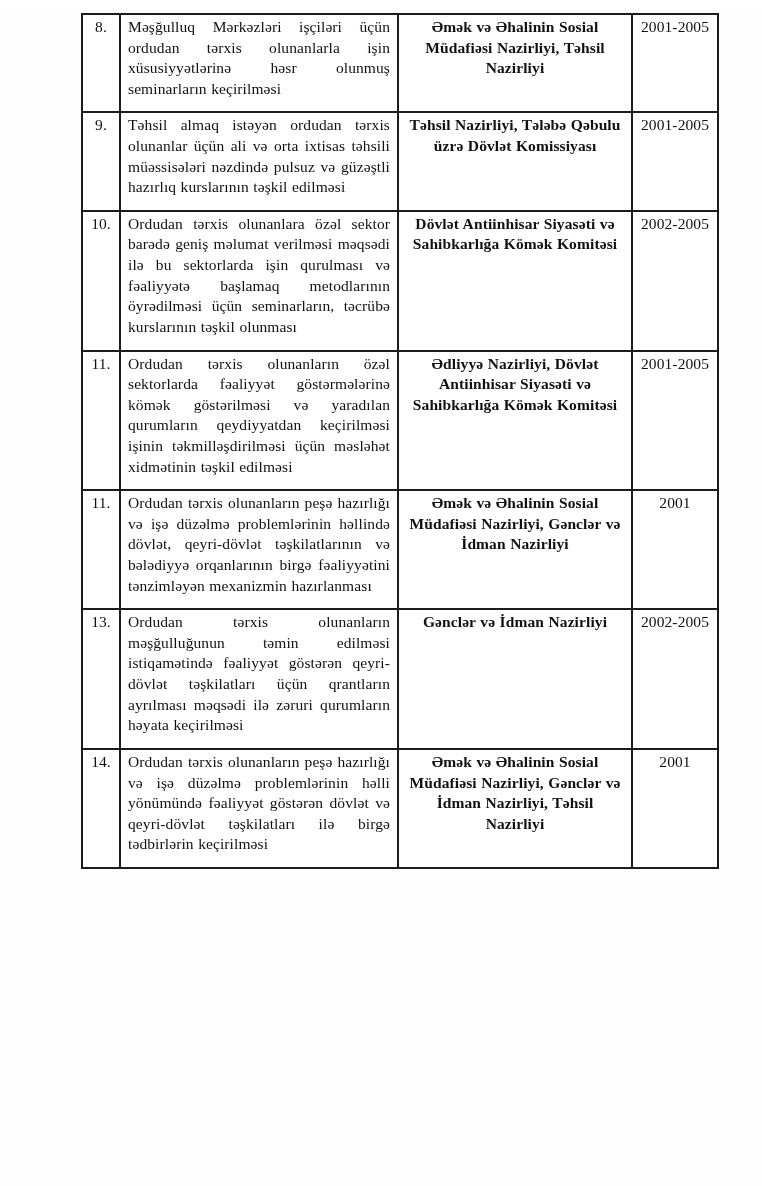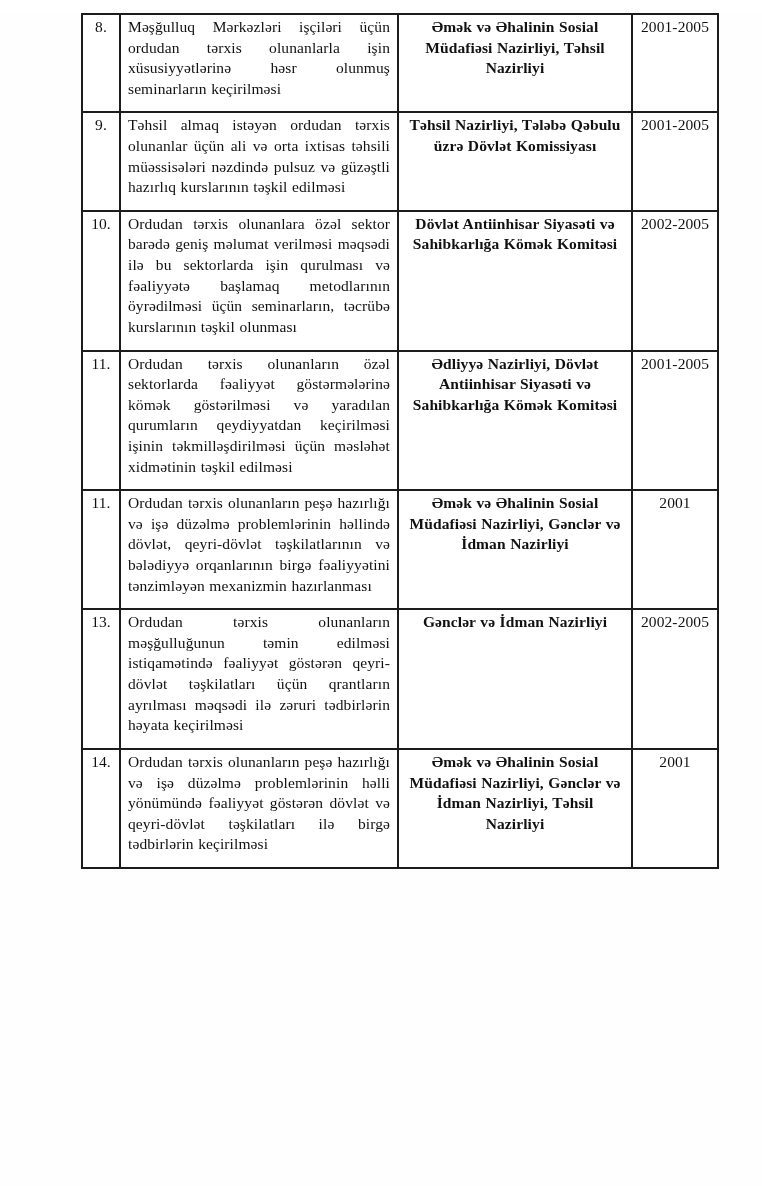--- a/index.html
+++ b/index.html
@@ -96,21 +96,21 @@
         <td class="col-years">2001-2005</td>
       </tr>
       <tr>
         <td class="col-no">11.</td>
         <td class="col-task">Ordudan tərxis olunanların peşə hazırlığı və işə düzəlmə problemlərinin həllində dövlət, qeyri-dövlət təşkilatlarının və bələdiyyə orqanlarının birgə fəaliyyətini tənzimləyən mexanizmin hazırlanması</td>
         <td class="col-resp">Əmək və Əhalinin Sosial Müdafiəsi Nazirliyi, Gənclər və İdman Nazirliyi</td>
         <td class="col-years">2001</td>
       </tr>
       <tr>
         <td class="col-no">13.</td>
-        <td class="col-task">Ordudan tərxis olunanların məşğulluğunun təmin edilməsi istiqamətində fəaliyyət göstərən qeyri-dövlət təşkilatları üçün qrantların ayrılması məqsədi ilə zəruri tədbirlərin həyata keçirilməsi</td>
+        <td class="col-task">Ordudan tərxis olunanların məşğulluğunun təmin edilməsi istiqamətində fəaliyyət göstərən qeyri-dövlət təşkilatları üçün qrantların ayrılması məqsədi ilə zəruri qurumların həyata keçirilməsi</td>
         <td class="col-resp">Gənclər və İdman Nazirliyi</td>
         <td class="col-years">2002-2005</td>
       </tr>
       <tr>
         <td class="col-no">14.</td>
         <td class="col-task">Ordudan tərxis olunanların peşə hazırlığı və işə düzəlmə problemlərinin həlli yönümündə fəaliyyət göstərən dövlət və qeyri-dövlət təşkilatları ilə birgə tədbirlərin keçirilməsi</td>
         <td class="col-resp">Əmək və Əhalinin Sosial Müdafiəsi Nazirliyi, Gənclər və İdman Nazirliyi, Təhsil Nazirliyi</td>
         <td class="col-years">2001</td>
       </tr>
     </tbody>

